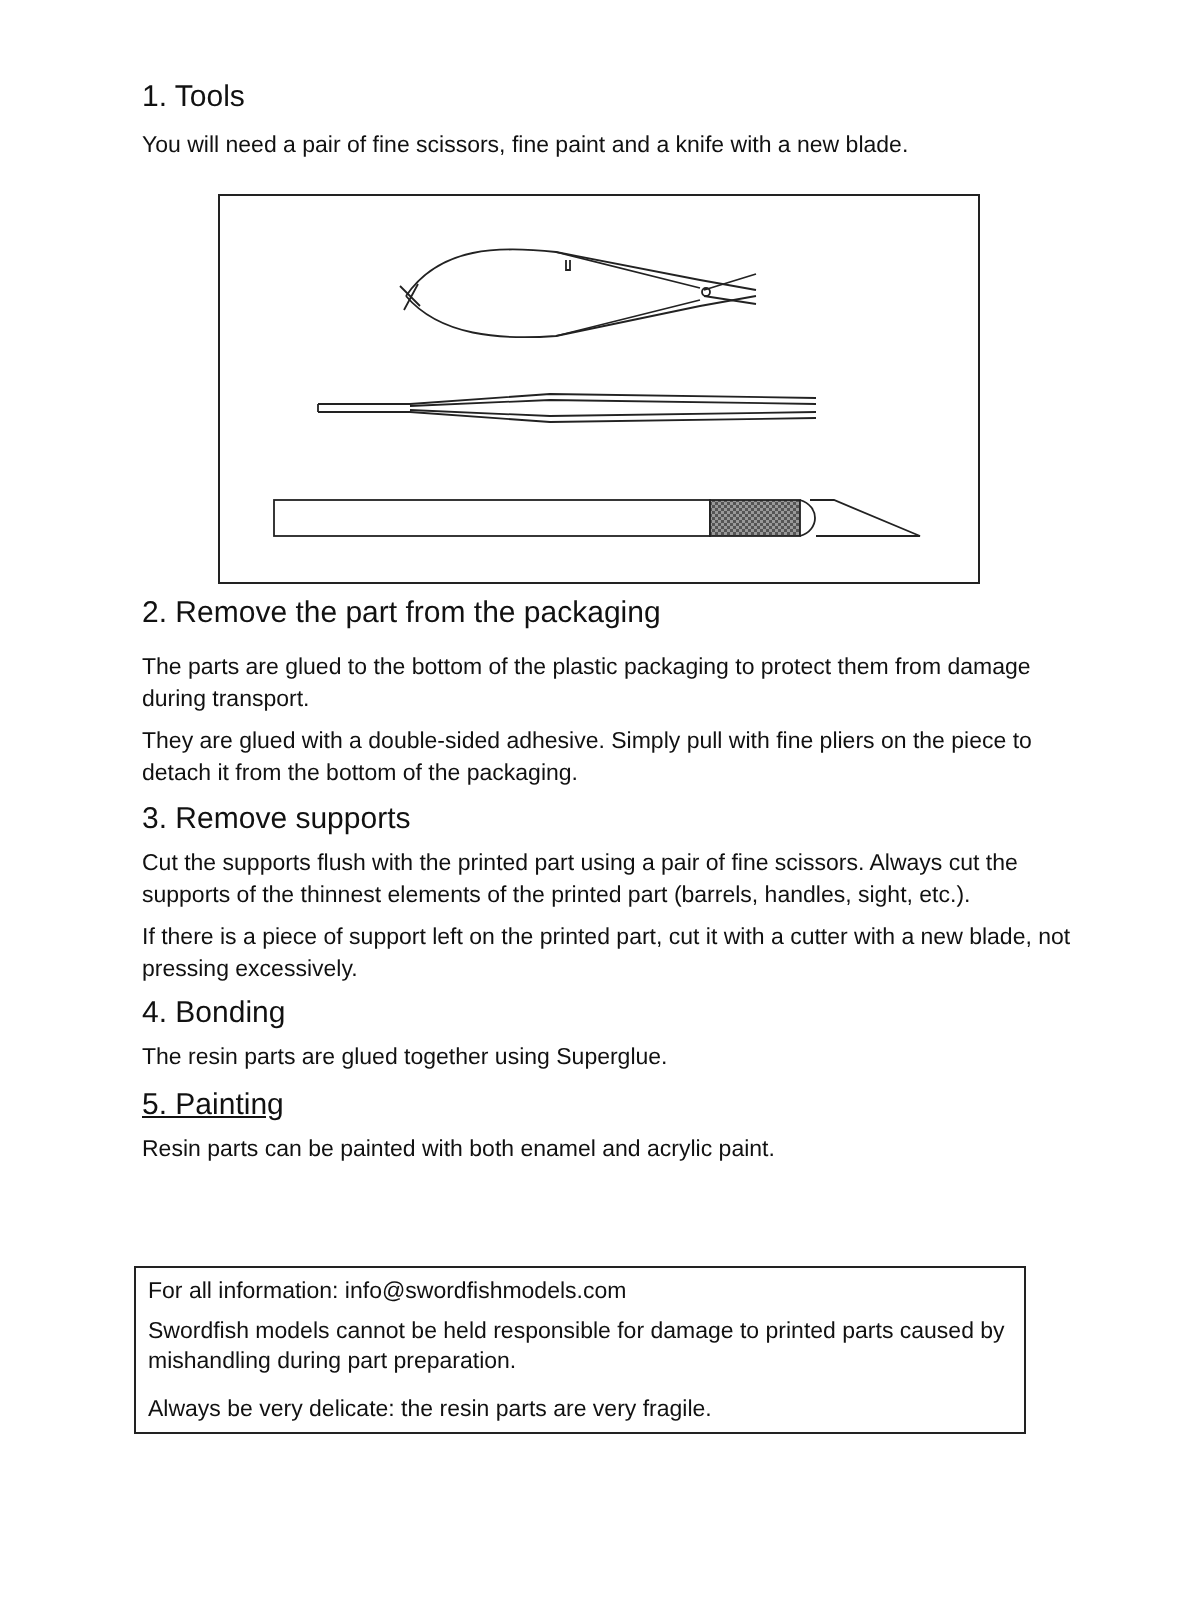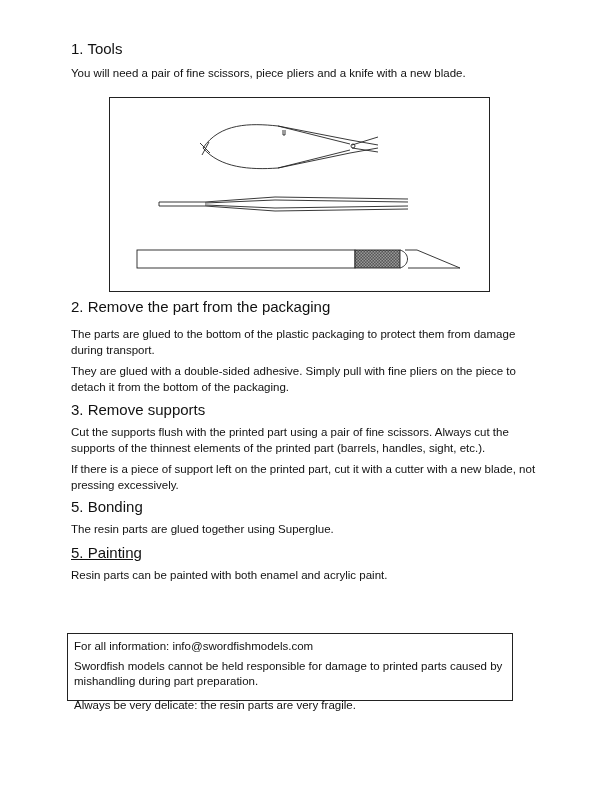--- a/index.html
+++ b/index.html
@@ -3,28 +3,28 @@
   <meta charset="utf-8">
   <style>
     html, body { margin: 0; padding: 0; background: #ffffff; }
     body { width: 600px; height: 800px; position: relative; overflow: hidden;
       font-family: "Liberation Sans", "DejaVu Sans", sans-serif; color: #111; font-size: 11.5px; }
     .abs { position: absolute; }
     .heading { left: 71px; font-size: 15px; line-height: 14px; }
     .para { left: 71px; width: 470px; font-size: 11.5px; line-height: 16px; }
     .figure { left: 109px; top: 97px; width: 381px; height: 195px; border: 1.5px solid #222; box-sizing: border-box; }
     .figure svg { position: absolute; left: 0; top: 0; }
-    .notice { left: 67px; top: 633px; width: 446px; height: 68px; border: 1.5px solid #222; box-sizing: border-box; }
+    .notice { left: 67px; top: 633px; width: 446px; height: 84px; border: 1.5px solid #222; box-sizing: border-box; }
     .notice .line { position: absolute; left: 6px; width: 430px; font-size: 11.5px; line-height: 15px; }
   </style>
 </head>
 <body>
 
 <div class="abs heading" style="top:42px;">1. Tools</div>
-<div class="abs para" style="top:65px;">You will need a pair of fine scissors, piece pliers and a knife with a new blade.</div>
+<div class="abs para" style="top:65px;">You will need a pair of fine scissors, fine paint and a knife with a new blade.</div>
 
 <div class="abs figure">
   <svg width="381" height="195" viewBox="0 0 381 195">
 
     <g fill="none" stroke="#222" stroke-width="0.9">
       <path d="M93 50 C110 25, 140 25, 168 28 L240 42 L268 47"></path>
       <path d="M93 50 C110 70, 140 72, 168 70 L240 55 L268 50"></path>
       <path d="M168 28 L240 46 M168 70 L240 52"></path>
       <path d="M90 45 L100 55 M92 57 L99 44"></path>
       <path d="M242 47 L268 39 M242 50 L268 54"></path>
@@ -57,21 +57,21 @@
 </div>
 
 <div class="abs heading" style="top:300px;">2. Remove the part from the packaging</div>
 <div class="abs para" style="top:326px;">The parts are glued to the bottom of the plastic packaging to protect them from damage during transport.</div>
 <div class="abs para" style="top:363px;">They are glued with a double-sided adhesive. Simply pull with fine pliers on the piece to detach it from the bottom of the packaging.</div>
 
 <div class="abs heading" style="top:403px;">3. Remove supports</div>
 <div class="abs para" style="top:424px;">Cut the supports flush with the printed part using a pair of fine scissors. Always cut the supports of the thinnest elements of the printed part (barrels, handles, sight, etc.).</div>
 <div class="abs para" style="top:461px;">If there is a piece of support left on the printed part, cut it with a cutter with a new blade, not pressing excessively.</div>
 
-<div class="abs heading" style="top:500px;">5. Bonding</div>
+<div class="abs heading" style="top:500px;">4. Bonding</div>
 <div class="abs para" style="top:521px;">The resin parts are glued together using Superglue.</div>
 
 <div class="abs heading" style="top:546px;text-decoration:underline;">5. Painting</div>
 <div class="abs para" style="top:567px;">Resin parts can be painted with both enamel and acrylic paint.</div>
 
 <div class="abs notice">
   <div class="line" style="top:5px;">For all information: info@swordfishmodels.com</div>
   <div class="line" style="top:64px;">Always be very delicate: the resin parts are very fragile.</div>
   <div class="line" style="top:25px;">Swordfish models cannot be held responsible for damage to printed parts caused by mishandling during part preparation.</div>
 </div>

